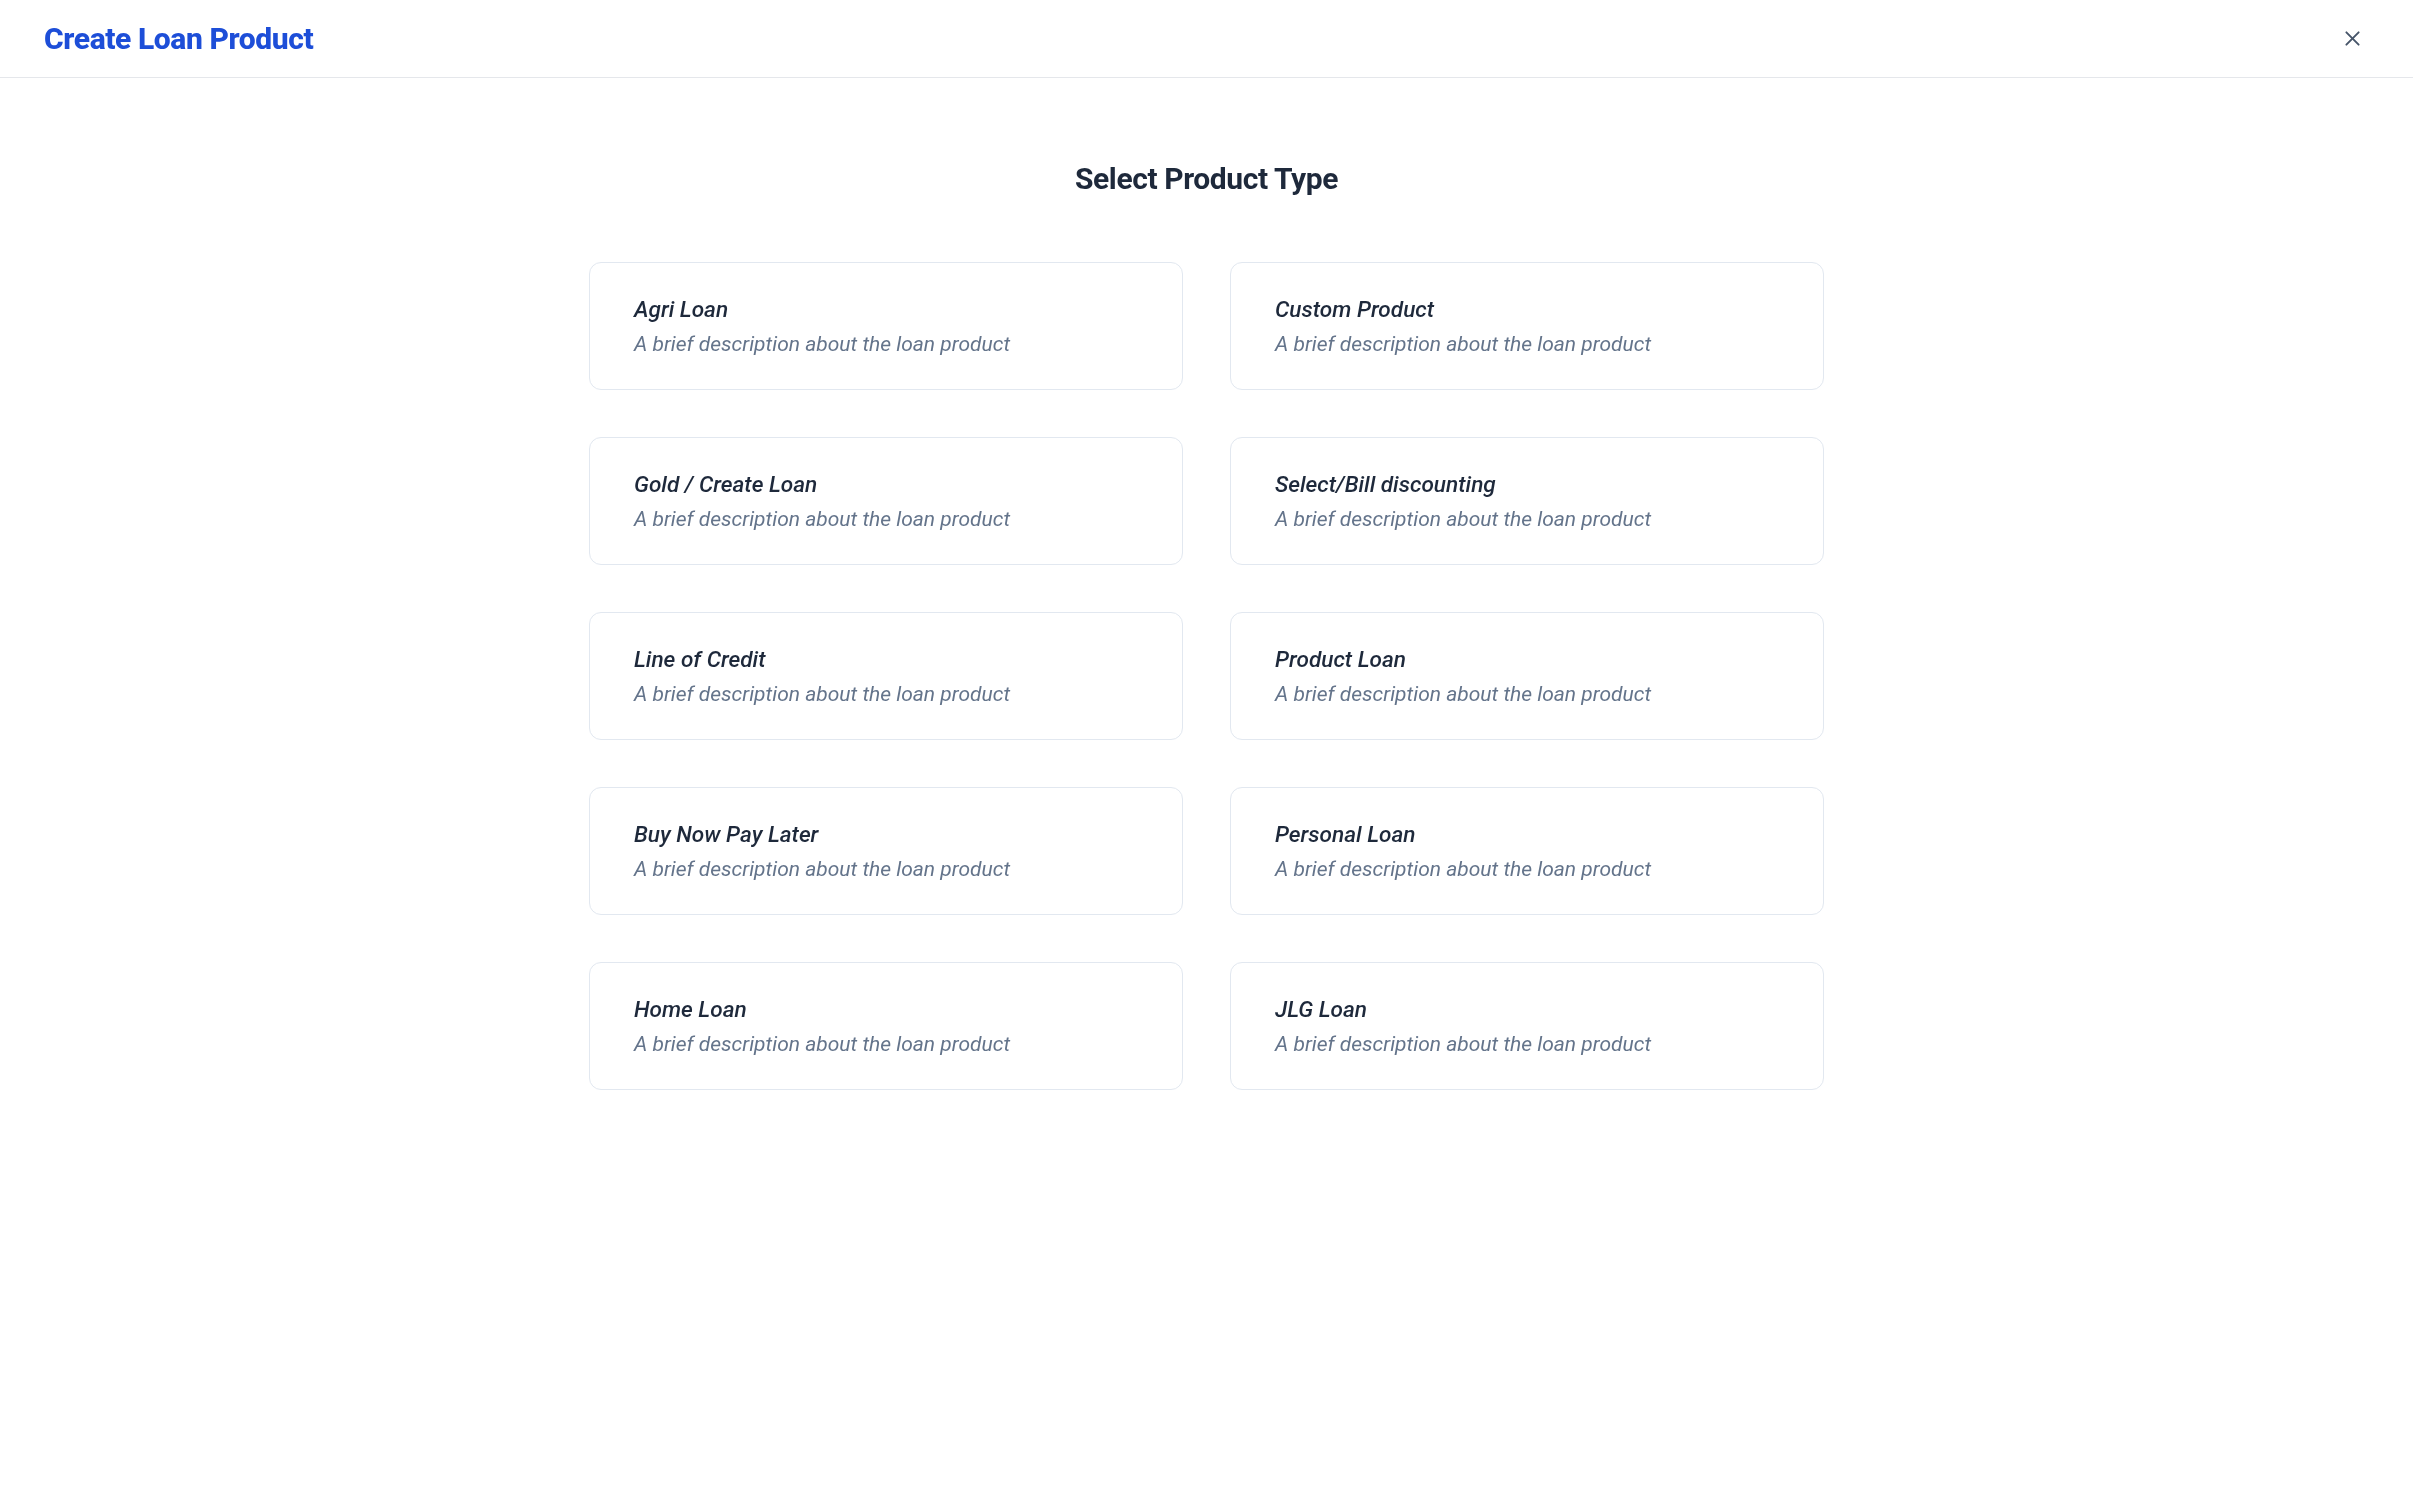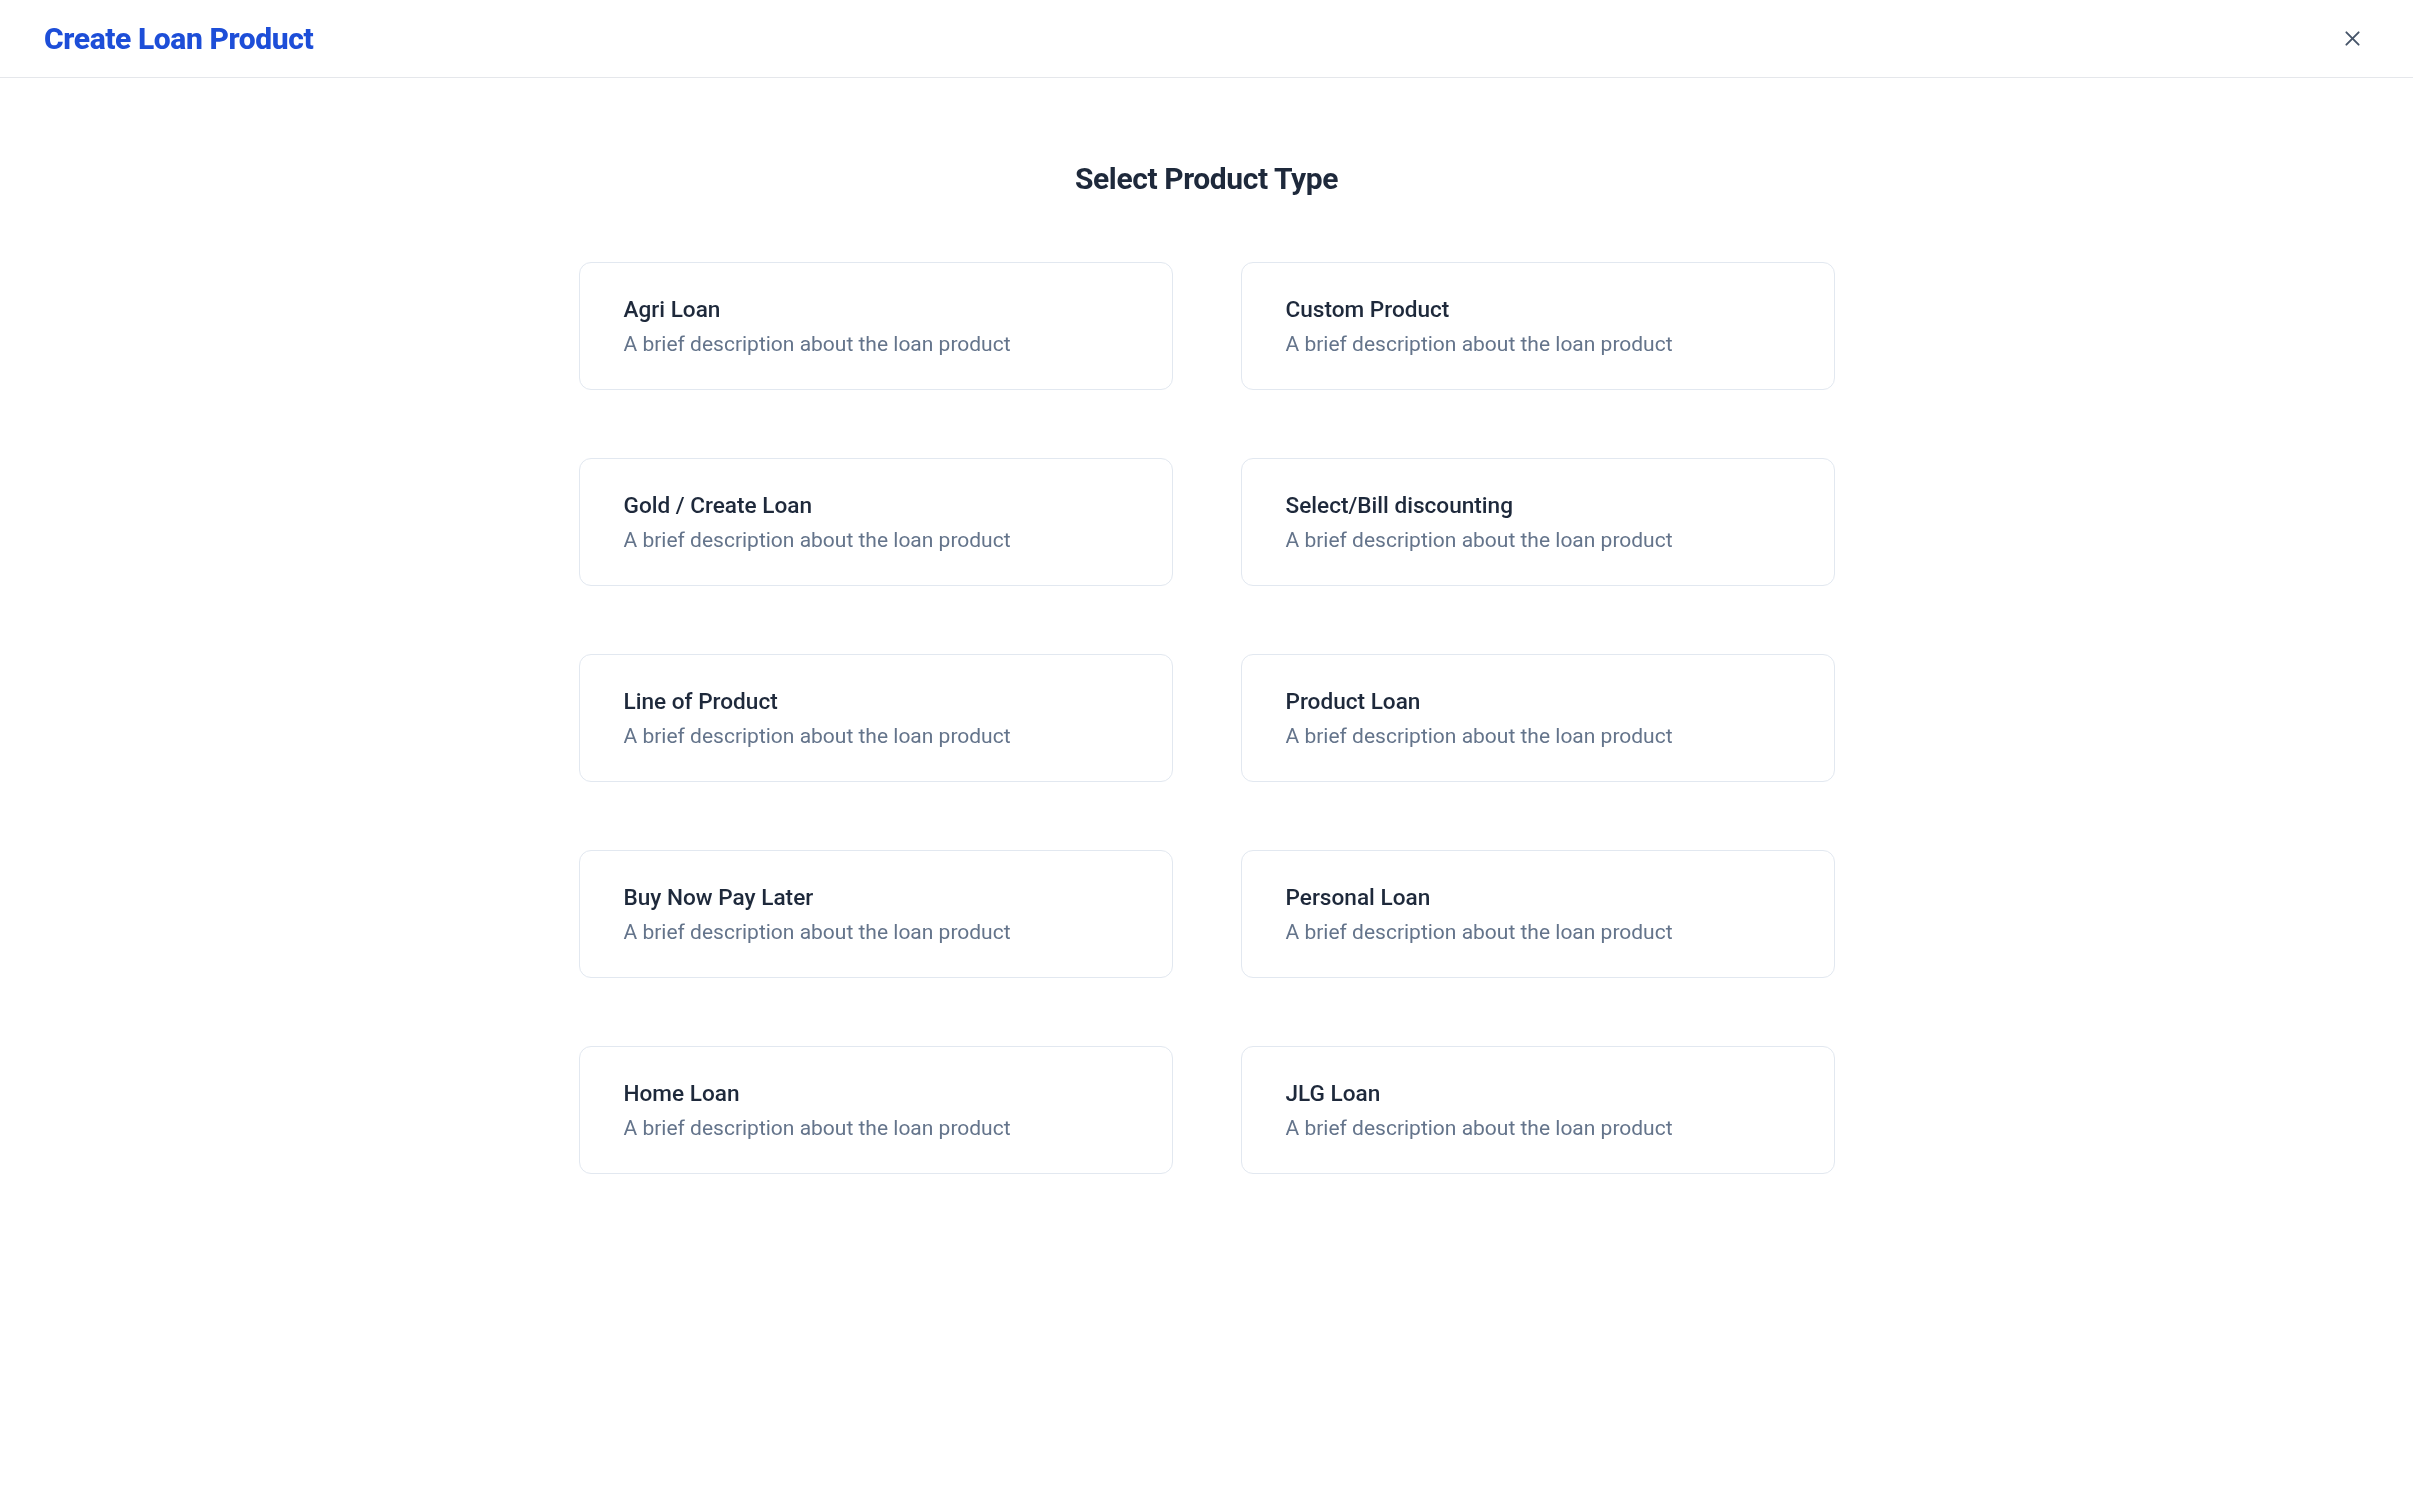--- a/index.html
+++ b/index.html
@@ -57,22 +57,23 @@
       font-size: 30px;
       font-weight: 700;
       color: #1e293b;
       margin-bottom: 66px;
       letter-spacing: -0.4px;
     }
 
     .grid {
       display: grid;
       grid-template-columns: repeat(2, 594px);
-      gap: 68px;
+      gap: 47px;
       justify-content: center;
+      font-style: italic;
     }
 
     .card {
       border: 0.8px solid #e2e8f0;
       border-radius: 12px;
       padding: 33px 44px;
       cursor: pointer;
       background: #ffffff;
       transition: border-color 0.15s, box-shadow 0.15s;
     }
@@ -139,21 +140,21 @@
       <div class="card-title">Gold / Create Loan</div>
       <div class="card-desc">A brief description about the loan product</div>
     </div>
 
     <div class="card">
       <div class="card-title">Select/Bill discounting</div>
       <div class="card-desc">A brief description about the loan product</div>
     </div>
 
     <div class="card">
-      <div class="card-title">Line of Product</div>
+      <div class="card-title">Line of Credit</div>
       <div class="card-desc">A brief description about the loan product</div>
     </div>
 
     <div class="card">
       <div class="card-title">Product Loan</div>
       <div class="card-desc">A brief description about the loan product</div>
     </div>
 
     <div class="card">
       <div class="card-title">Buy Now Pay Later</div>

